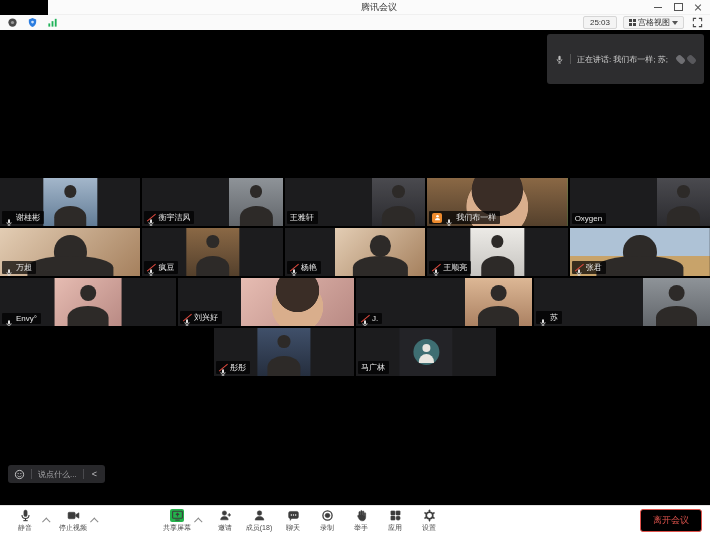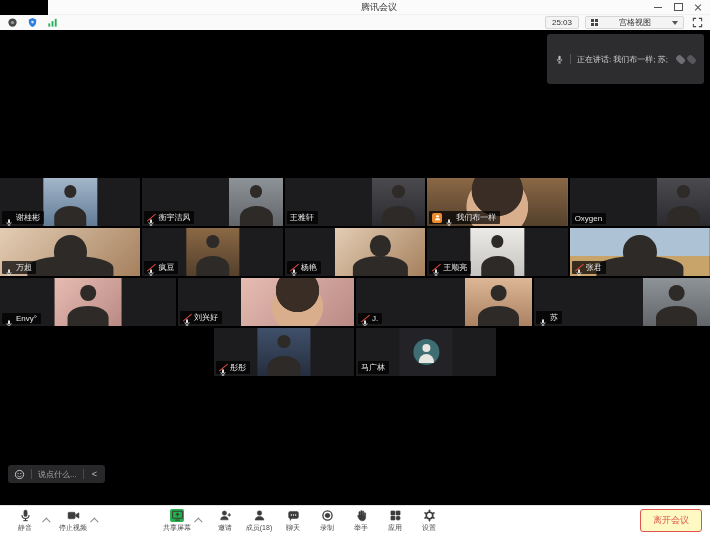--- a/index.html
+++ b/index.html
@@ -16,21 +16,21 @@
   .glyph-close::before,.glyph-close::after{content:"";position:absolute;left:0;top:3.5px;width:8px;height:1px;background:#555;}
   .glyph-close::before{transform:rotate(45deg);}
   .glyph-close::after{transform:rotate(-45deg);}
   
   .menubar{position:absolute;top:15px;left:0;right:0;height:15px;background:#fafafa;display:flex;align-items:center;padding:0 6px;box-sizing:border-box;}
   .status-icons{display:flex;gap:8px;align-items:center;}
   .s-icon{width:12px;height:12px;display:flex;align-items:center;justify-content:center;}
   .s-icon svg{width:11px;height:11px;}
   .menubar-right{margin-left:auto;display:flex;align-items:center;gap:6px;}
   .timer-box{border:1px solid #d6d6d6;background:#f4f4f4;border-radius:2px;padding:0 6px;font-size:8px;color:#333;height:11px;line-height:11px;}
-  .view-btn{border:1px solid #d6d6d6;background:#f4f4f4;border-radius:2px;height:11px;display:flex;align-items:center;gap:21px;padding:0 5px;cursor:pointer;}
+  .view-btn{border:1px solid #d6d6d6;background:#f4f4f4;border-radius:2px;height:11px;display:flex;align-items:center;gap:2px;padding:0 5px;cursor:pointer;}
   .view-btn .label{font-size:8px;color:#333;}
   .grid-glyph{display:grid;grid-template-columns:3px 3px;grid-template-rows:3px 3px;gap:1px;}
   .grid-glyph span{background:#444;}
   .caret-down{width:0;height:0;border-left:3px solid transparent;border-right:3px solid transparent;border-top:4px solid #555;}
   .fullscreen-btn{width:14px;height:12px;cursor:pointer;display:flex;align-items:center;justify-content:center;}
   .fullscreen-btn svg{width:11px;height:11px;}
   
   .stage{position:absolute;top:30px;left:0;width:710px;height:475px;background:#000;}
   .speaking-banner{position:absolute;top:4px;right:6px;height:18px;background:#2d2d2f;border-radius:3px;display:flex;align-items:center;padding:16px 8px;gap:6px;}
   .speaking-banner .mic{width:9px;height:9px;}
@@ -79,21 +79,21 @@
   .toolbar{position:absolute;left:0;bottom:0;width:710px;height:30px;background:#ffffff;border-top:1px solid #e4e4e4;display:flex;align-items:center;padding:0 8px;box-sizing:border-box;}
   .tb-item{display:flex;flex-direction:column;align-items:center;justify-content:center;gap:1px;min-width:34px;height:28px;cursor:pointer;border:none;background:none;padding:0 2px;}
   .tb-item .ic{height:13px;display:flex;align-items:flex-end;justify-content:center;}
   .tb-item .ic svg{width:13px;height:13px;fill:#3c3c3c;stroke:#3c3c3c;}
   .tb-item .lbl{font-size:7px;color:#4a4a4a;white-space:nowrap;}
   .tb-chevron{width:10px;height:28px;display:flex;align-items:center;justify-content:center;cursor:pointer;margin-right:4px;}
   .chev{width:5px;height:5px;border-left:1.4px solid #8a8a8a;border-top:1.4px solid #8a8a8a;transform:rotate(45deg) translateY(1px);}
   .tb-gap{width:56px;}
   .ic-green{background:#23b24b;border-radius:2px;width:14px;height:12px;display:flex;align-items:center;justify-content:center;}
   .ic-green svg{width:10px;height:9px;fill:#fff;stroke:#fff;}
-  .leave-btn{margin-left:auto;border:1px solid #e0544d;color:#e0544d;background:#fef9c3;border-radius:3px;font-size:9px;padding:4px 12px;cursor:pointer;font-family:inherit;}
+  .leave-btn{margin-left:auto;border:1px solid #e0544d;color:#e0544d;background:#000000;border-radius:3px;font-size:9px;padding:4px 12px;cursor:pointer;font-family:inherit;}
 </style>
 </head>
 <body>
 
 <div class="app">
 
   <div class="titlebar">
     <span class="win-title">腾讯会议</span>
     <div class="win-controls">
       <span class="win-btn">

